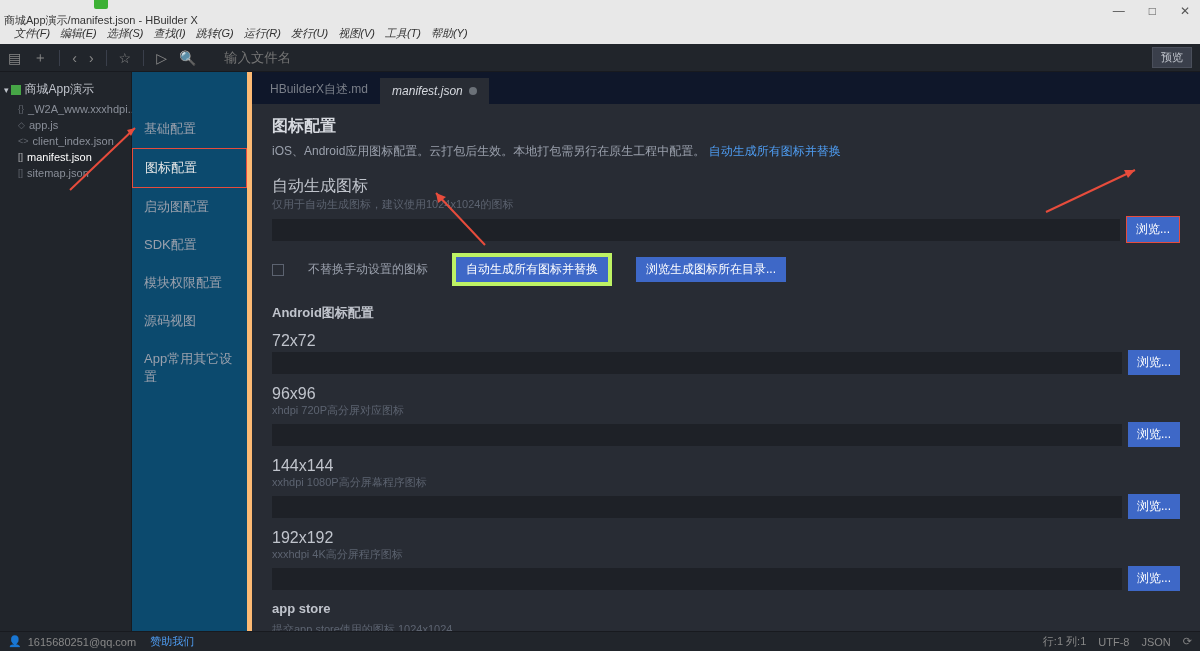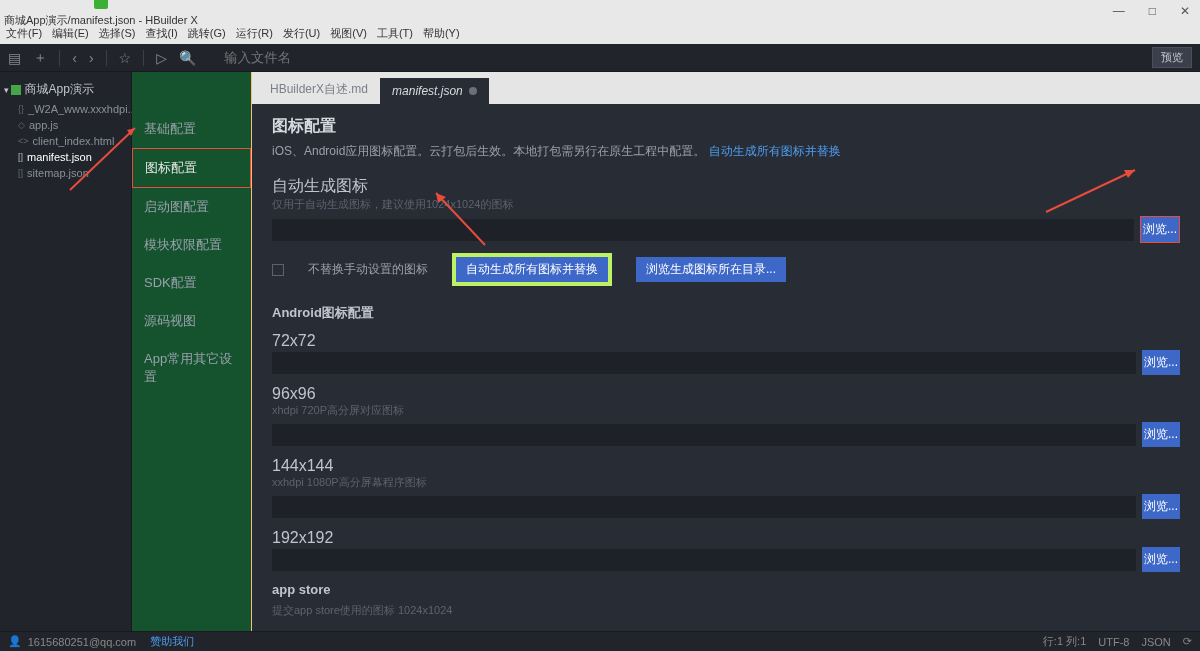--- a/index.html
+++ b/index.html
@@ -2,55 +2,55 @@
 <html><head>
 <meta charset="utf-8">
 <style>
 * { margin: 0; padding: 0; box-sizing: border-box; }
 body { font-family: "Microsoft YaHei", Arial, sans-serif; font-size: 12px; background: #1e2127; color: #abb2bf; overflow: hidden; width: 1200px; height: 651px; position: relative; }
 .titlebar { height: 22px; background: #e8e8e8; display: flex; align-items: center; justify-content: space-between; padding: 0 4px; color: #333; font-size: 11px; }
 .titlebar-left { display: flex; align-items: center; gap: 4px; flex-direction: column; }
 .app-icon { width: 14px; height: 14px; background: #3cb034; border-radius: 2px; }
 .win-controls { display: flex; gap: 12px; color: #555; font-size: 12px; }
 .win-controls span { cursor: pointer; padding: 0 6px; }
-.menubar { height: 22px; background: #e8e8e8; display: flex; align-items: center; padding: 0 6px; color: #333; font-size: 11px; gap: 10px; }
+.menubar { height: 22px; background: #e8e8e8; display: flex; align-items: center; padding: 0 14px; color: #333; font-size: 11px; gap: 10px; font-style: italic; }
 .menubar span { cursor: pointer; }
 .toolbar { height: 28px; background: #21252b; display: flex; align-items: center; padding: 0 8px; gap: 12px; border-bottom: 1px solid #181a1f; }
 .toolbar .icon { color: #888; cursor: pointer; font-size: 14px; }
 .toolbar .sep { flex: 0 0 1px; height: 16px; background: #3a3f4b; }
 .search-input { background: transparent; border: none; color: #888; outline: none; margin-left: 16px; width: 140px; }
 .preview-btn { margin-left: auto; background: #3a3f4b; color: #c0c4cc; border: 1px solid #4a4f5b; padding: 2px 8px; font-size: 11px; cursor: pointer; }
 .main { display: flex; height: calc(100% - 22px - 22px - 28px - 20px); }
 .explorer { width: 132px; background: #21252b; border-right: 1px solid #181a1f; padding-top: 6px; }
 .exp-root { display: flex; align-items: center; padding: 3px 4px; color: #c0c4cc; cursor: pointer; }
 .exp-root .chev { font-size: 9px; margin-right: 2px; }
 .exp-root .folder-icon { width: 10px; height: 10px; background: #46a546; margin-right: 4px; }
 .exp-item { display: flex; align-items: center; padding: 2px 4px 2px 18px; color: #8a8f99; cursor: pointer; font-size: 11px; }
 .exp-item .file-icon { font-size: 9px; margin-right: 4px; opacity: 0.6; }
 .exp-item.active { color: #fff; }
-.side-nav { width: 120px; background: #14532d; border-right: 1px solid #fdba74; padding-top: 38px; }
+.side-nav { width: 120px; background: #0c4a6e; border-right: 5px solid #fdba74; padding-top: 38px; }
 .side-nav-item { padding: 10px 12px; color: #9aa0ac; cursor: pointer; font-size: 13px; }
 .side-nav-item.active { color: #e6e6e6; }
 .side-nav-item.hl { border: 1px solid #e74c3c; }
 .content-wrap { flex: 1; display: flex; flex-direction: column; background: #282c34; overflow: hidden; }
-.tabs { height: 32px; display: flex; align-items: flex-end; padding-left: 6px; background: #e5e5e5; }
+.tabs { height: 32px; display: flex; align-items: flex-end; padding-left: 6px; background: #0f172a; }
 .tab { padding: 6px 12px; color: #7a7f89; font-size: 12px; cursor: pointer; display: flex; align-items: center; gap: 6px; }
 .tab.active { background: #282c34; color: #d7dae0; font-style: italic; }
 .tab .dot { width: 8px; height: 8px; background: #6b7178; border-radius: 50%; }
 .scroll { flex: 1; overflow-y: auto; padding: 12px 20px 40px 20px; }
 .scroll::-webkit-scrollbar { width: 6px; }
 .scroll::-webkit-scrollbar-thumb { background: #3a3f4b; }
 .section-title { font-size: 16px; color: #d7dae0; font-weight: bold; margin-bottom: 6px; }
 .section-desc { font-size: 12px; color: #9aa0ac; margin-bottom: 16px; }
 .section-desc a { color: #4e9cf1; text-decoration: none; cursor: pointer; }
 .label { font-size: 16px; color: #c0c4cc; margin-top: 10px; }
 .hint { font-size: 11px; color: #5c6370; margin-bottom: 4px; }
 .field-row { display: flex; align-items: center; gap: 6px; margin-bottom: 6px; }
 .text-input { flex: 1; background: #1e2127; border: 1px solid #1e2127; height: 22px; color: #ccc; padding: 0 6px; }
-.browse-btn { background: #3e68c7; color: #fff; border: none; padding: 4px 2px; font-size: 12px; cursor: pointer; }
+.browse-btn { background: #3e68c7; color: #fff; border: none; padding: 4px 9px; font-size: 12px; cursor: pointer; }
 .browse-btn.hl { border: 1px solid #e74c3c; }
 .opts-row { display: flex; align-items: center; gap: 24px; margin: 10px 0 18px 0; }
 .checkbox { width: 12px; height: 12px; border: 1px solid #5c6370; background: transparent; cursor: pointer; }
 .opts-row .chk-label { color: #9aa0ac; font-size: 12px; }
 .opt-btn { background: #3e68c7; color: #fff; border: none; padding: 4px 10px; font-size: 12px; cursor: pointer; }
 .opt-btn.hl { border: 4px solid #bef264; }
 .sub-h { font-size: 13px; color: #c0c4cc; font-weight: bold; margin: 0 0 6px 0; }
 .icon-block { margin-bottom: 10px; }
 .statusbar { position: absolute; bottom: 0; left: 0; right: 0; height: 20px; background: #21252b; display: flex; align-items: center; padding: 0 8px; color: #888; font-size: 11px; border-top: 1px solid #181a1f; }
 .statusbar .user-icon { margin-right: 6px; }
@@ -112,38 +112,38 @@
     <div class="exp-item">
         <span class="file-icon">{}</span>
         <span>_W2A_www.xxxhdpi...</span>
       </div>
     <div class="exp-item">
         <span class="file-icon">◇</span>
         <span>app.js</span>
       </div>
     <div class="exp-item">
         <span class="file-icon">&lt;&gt;</span>
-        <span>client_index.html</span>
+        <span>client_index.json</span>
       </div>
     <div class="exp-item active">
         <span class="file-icon">[]</span>
         <span>manifest.json</span>
       </div>
     <div class="exp-item">
         <span class="file-icon">[]</span>
         <span>sitemap.json</span>
       </div>
   </div>
 
   <div class="side-nav">
     <div class="side-nav-item">基础配置</div>
     <div class="side-nav-item active hl">图标配置</div>
     <div class="side-nav-item">启动图配置</div>
+    <div class="side-nav-item">SDK配置</div>
     <div class="side-nav-item">模块权限配置</div>
-    <div class="side-nav-item">SDK配置</div>
     <div class="side-nav-item">源码视图</div>
     <div class="side-nav-item">App常用其它设置</div>
   </div>
 
   <div class="content-wrap">
     <div class="tabs">
       <div class="tab">
           <span>HBuilderX自述.md</span>
         </div>
       <div class="tab active">
@@ -192,20 +192,21 @@
       <div class="icon-block">
         <div class="label">144x144</div>
         <div class="hint">xxhdpi 1080P高分屏幕程序图标</div>
         <div class="field-row">
             <input class="text-input" style="">
             <button class="browse-btn">浏览...</button>
           </div>
       </div>
       <div class="icon-block">
         <div class="label">192x192</div>
+        <div class="hint">xxxhdpi 4K高分屏程序图标</div>
         <div class="field-row">
             <input class="text-input" style="">
             <button class="browse-btn">浏览...</button>
           </div>
       </div>
 
       <div class="sub-h">app store</div>
       <div class="hint">提交app store使用的图标 1024x1024</div>
 
     </div>

